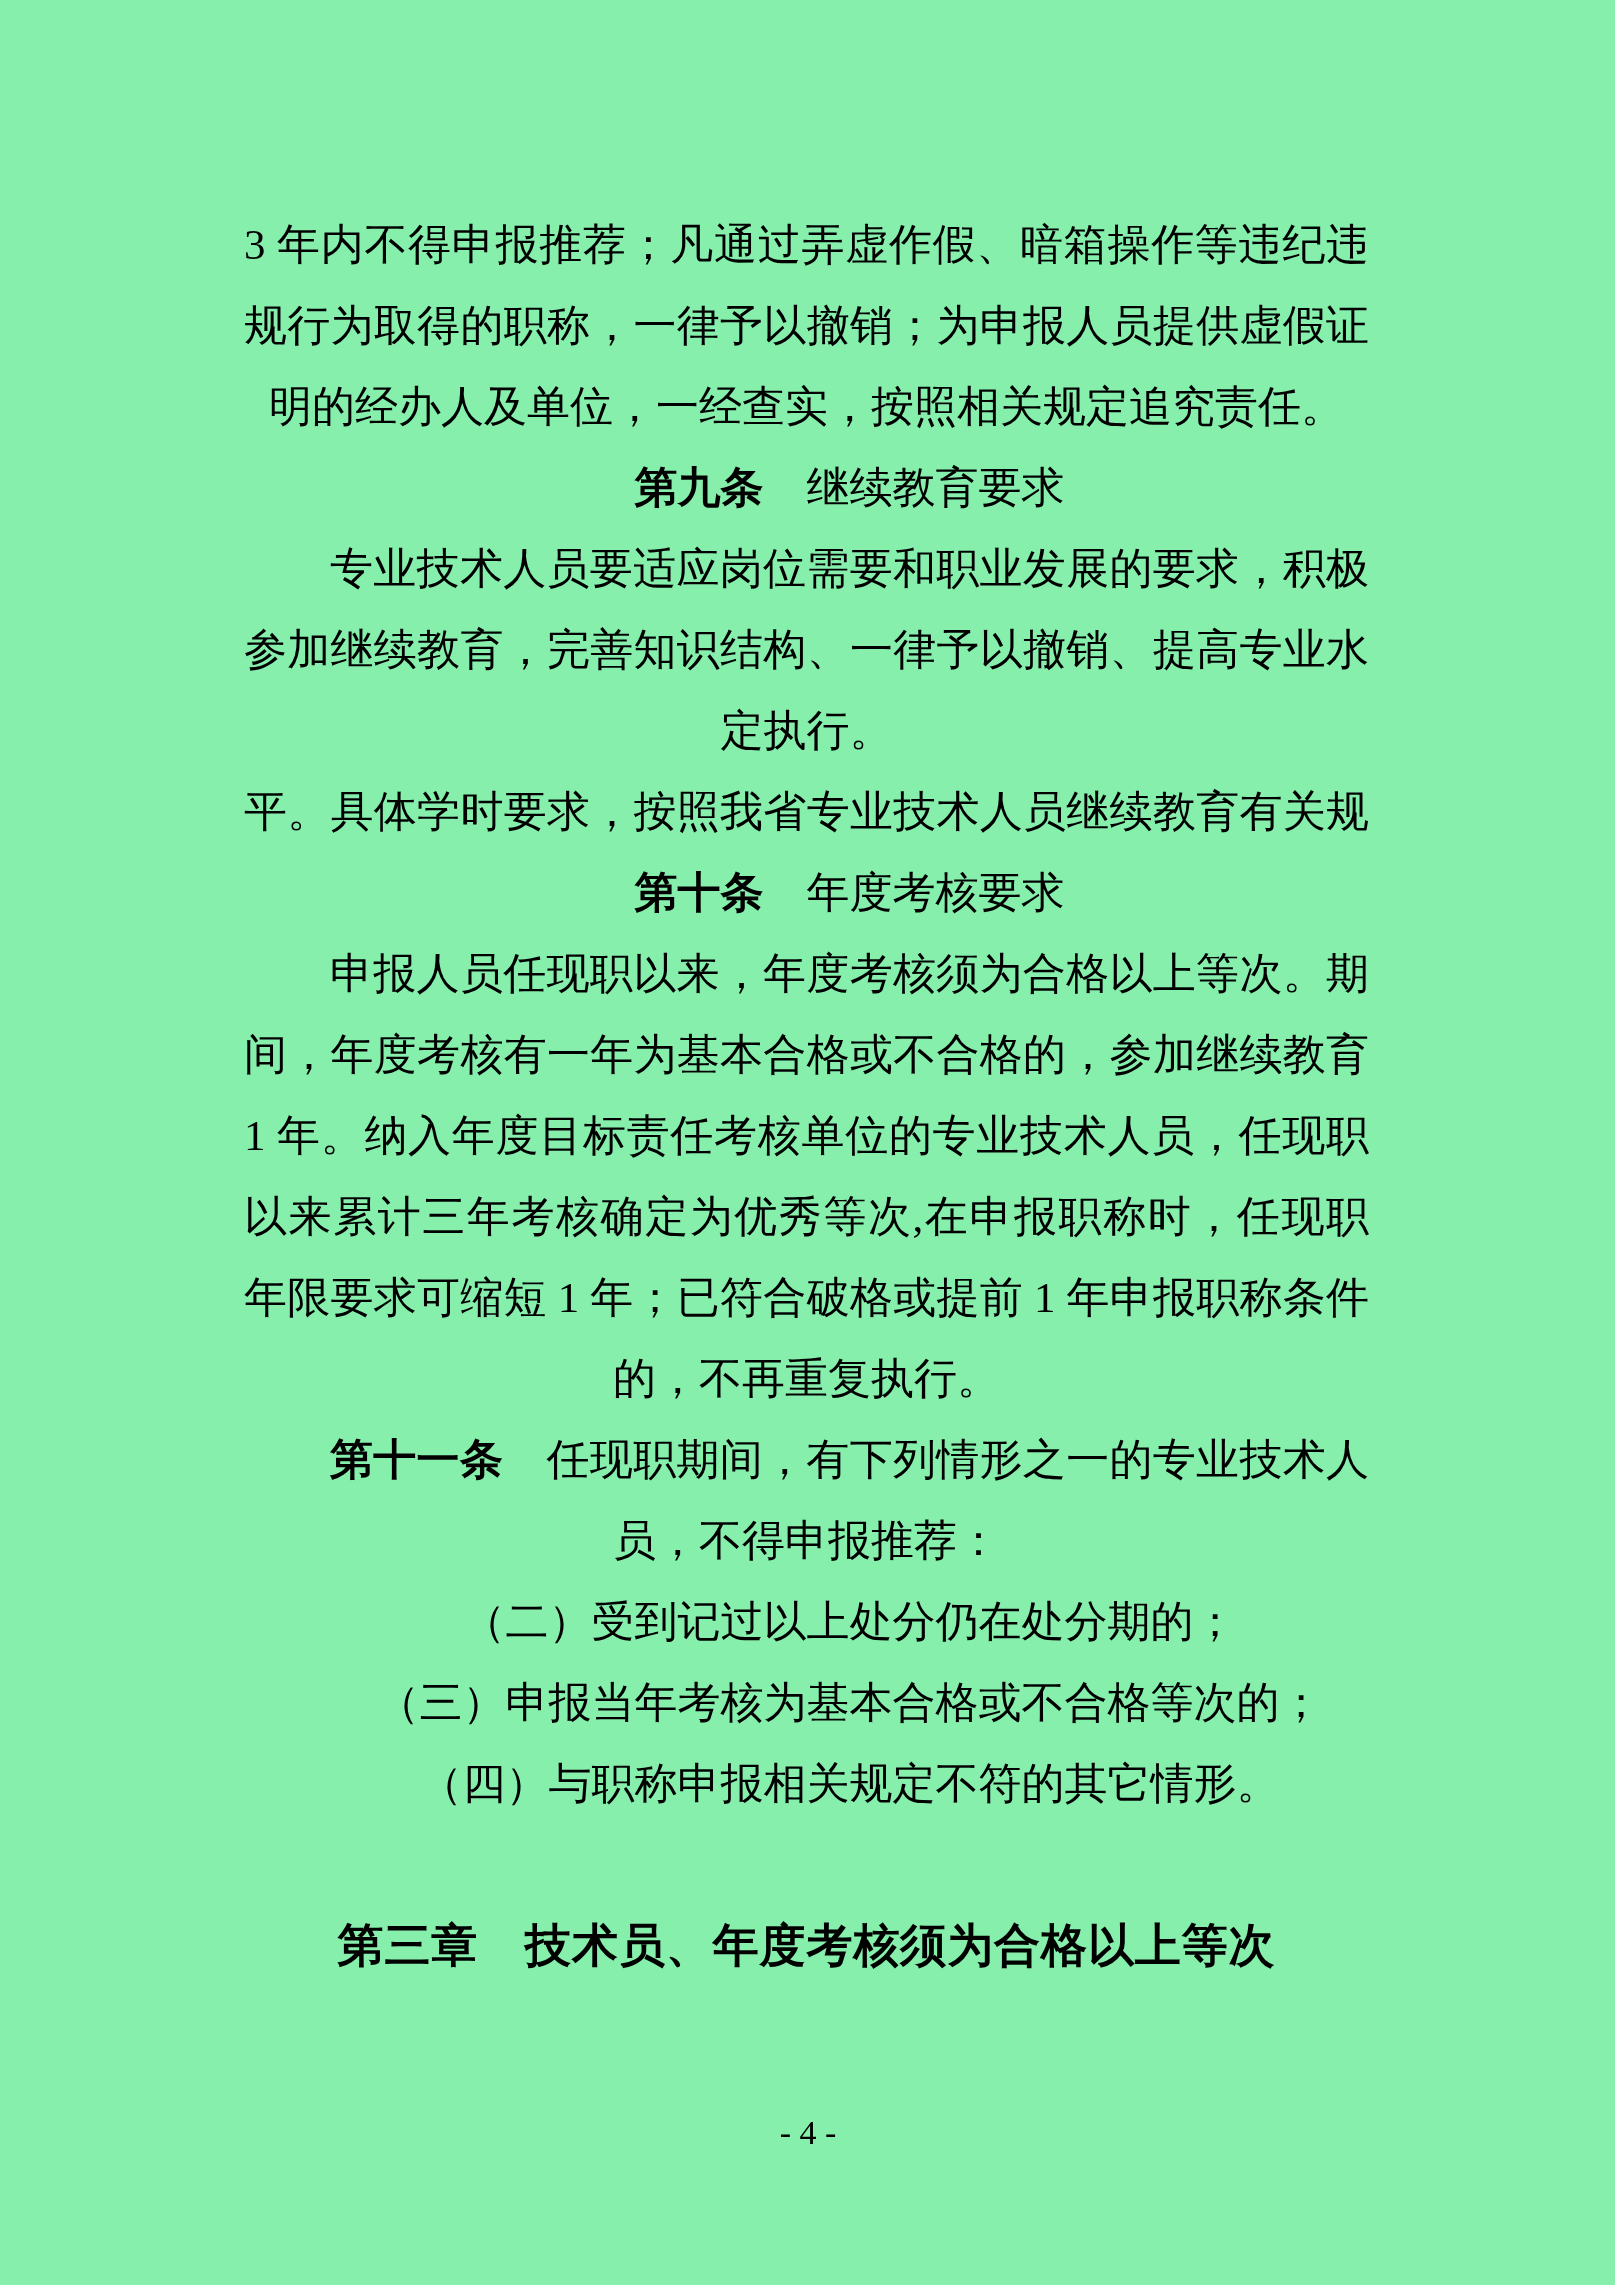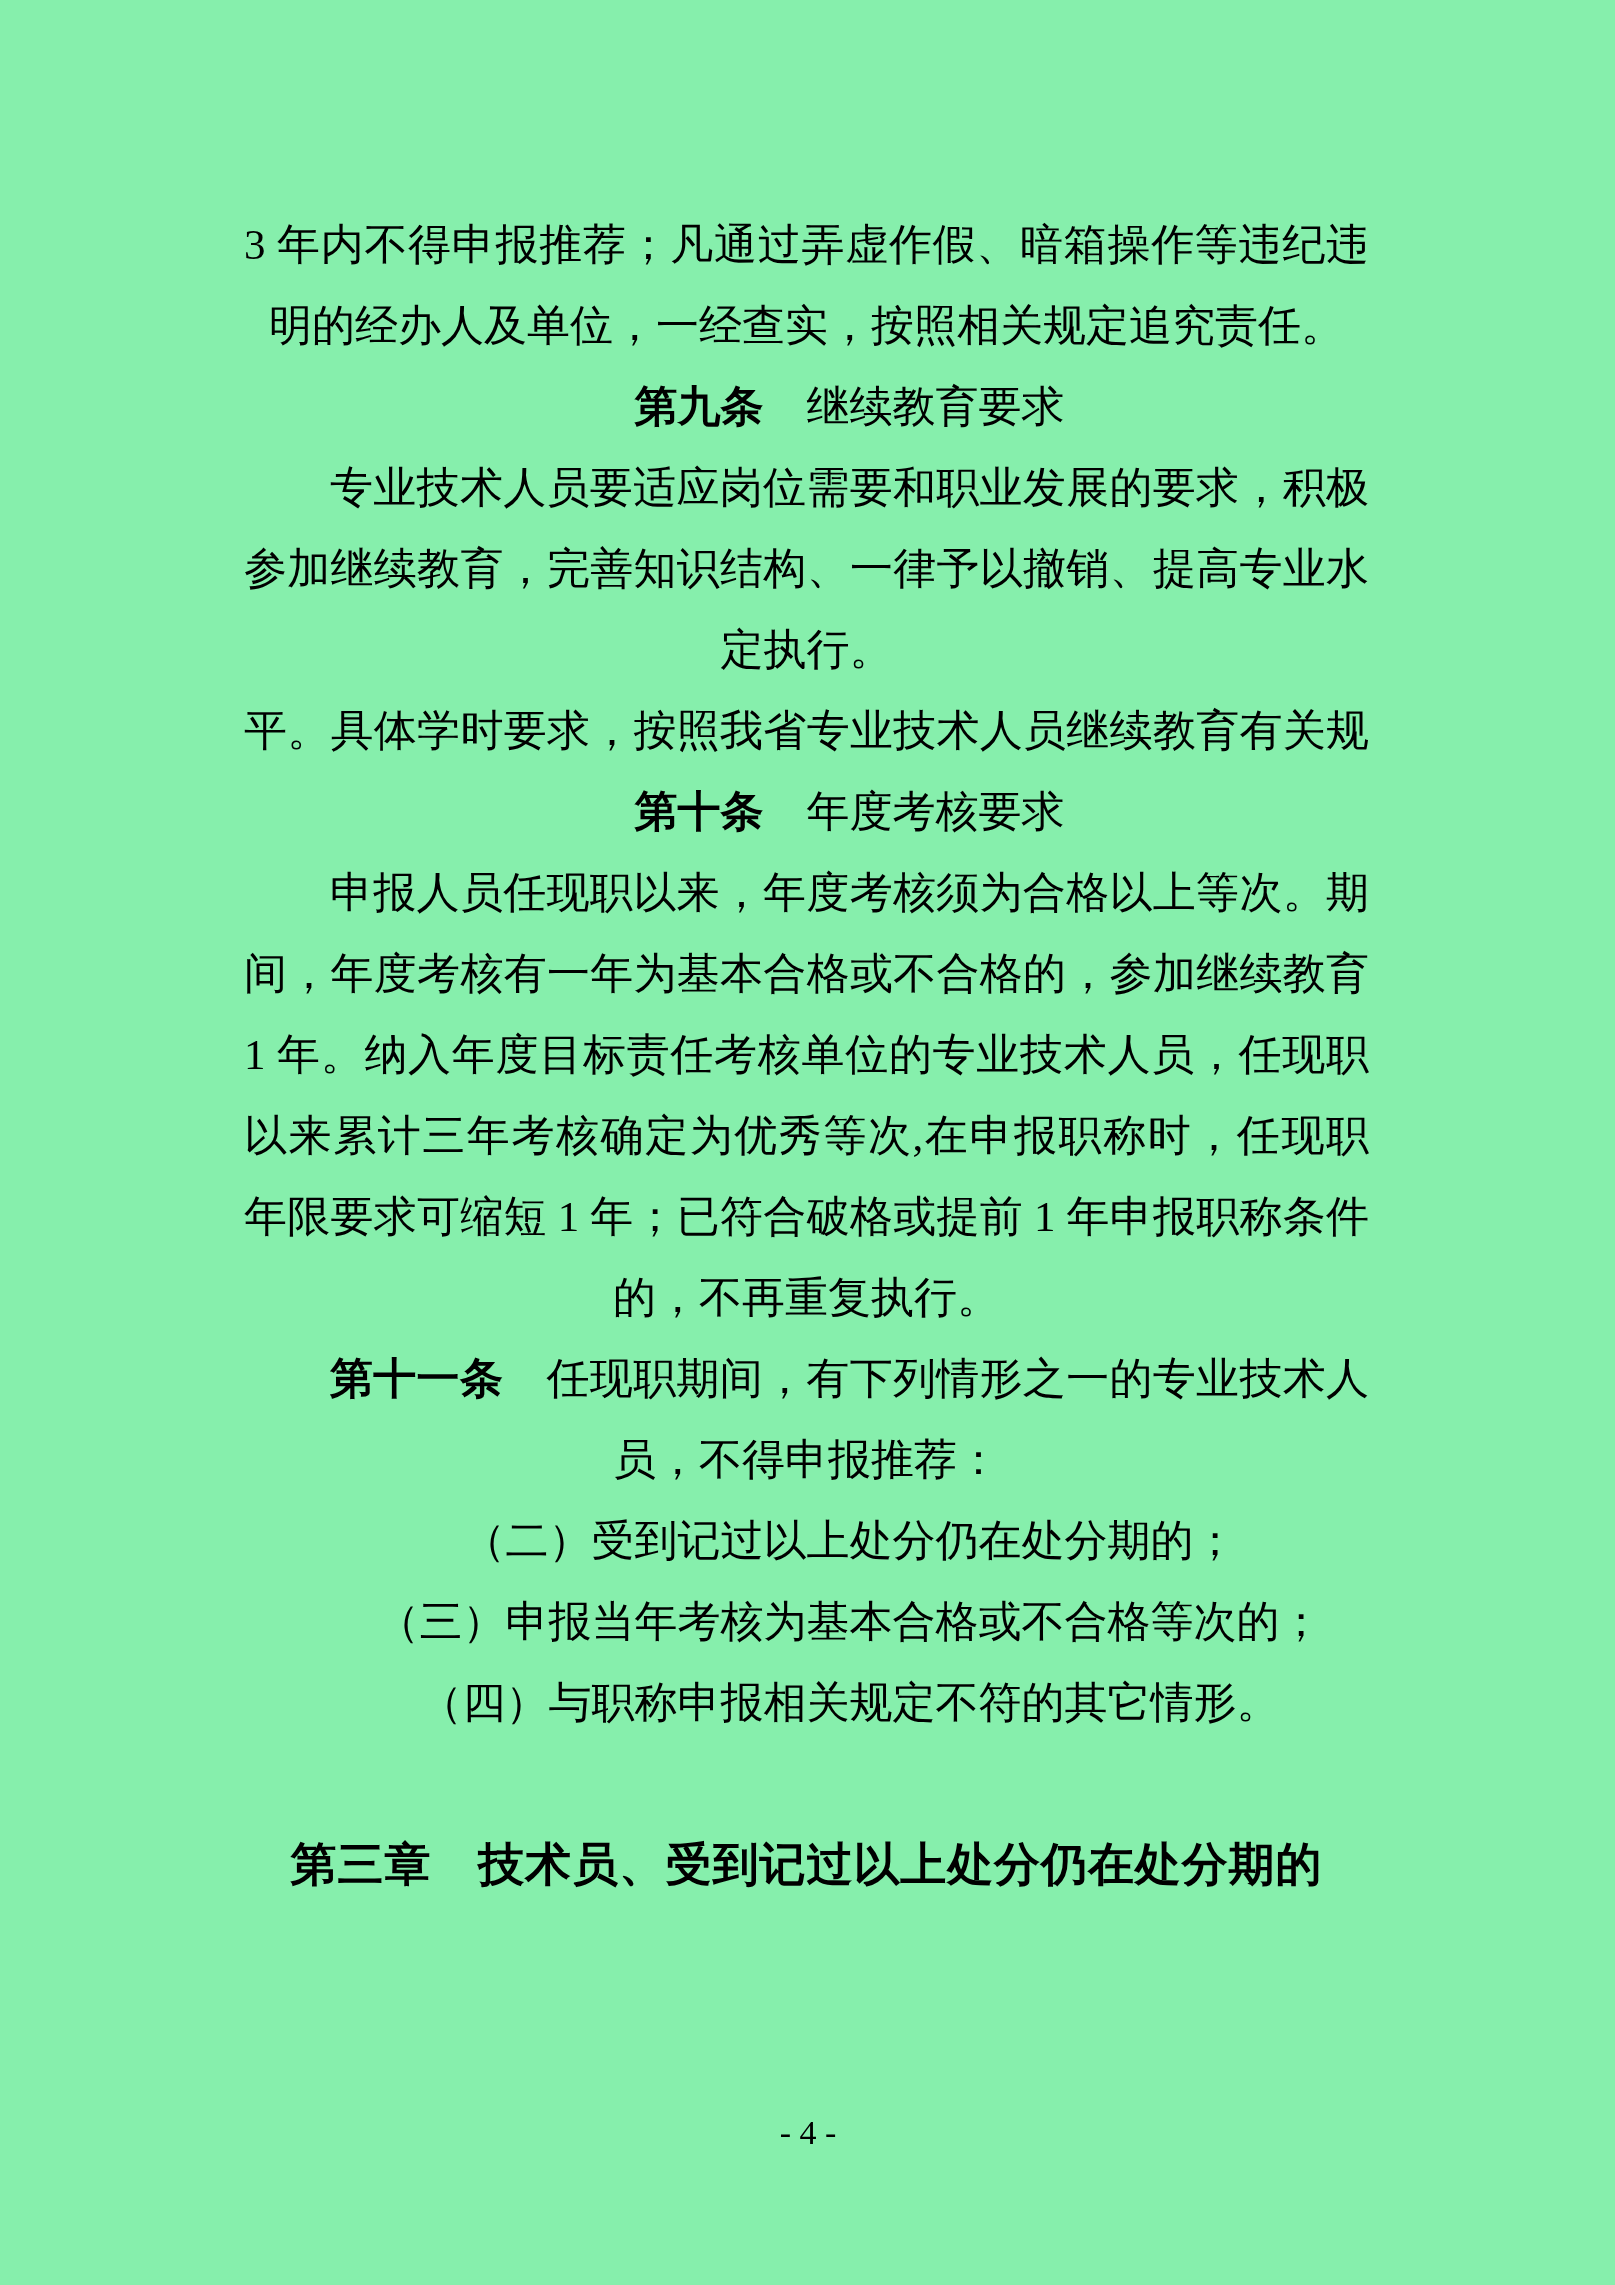--- a/index.html
+++ b/index.html
@@ -55,36 +55,37 @@
     line-height: 63px;
     font-family: "Liberation Serif", "DejaVu Serif", serif;
   }
 </style>
 </head>
 <body>
 
 <div class="page">
   <div class="doc-body">
       <div class="line justify">3 年内不得申报推荐；凡通过弄虚作假、暗箱操作等违纪违</div>
+      <div class="line justify">规行为取得的职称，一律予以撤销；为申报人员提供虚假证</div>
       <div class="line">明的经办人及单位，一经查实，按照相关规定追究责任。</div>
       <div class="line" style="text-indent: 2em;"><b>第九条</b>　继续教育要求</div>
       <div class="line justify" style="text-indent: 2em;">专业技术人员要适应岗位需要和职业发展的要求，积极</div>
       <div class="line justify">参加继续教育，完善知识结构、一律予以撤销、提高专业水</div>
       <div class="line">定执行。</div>
       <div class="line justify">平。具体学时要求，按照我省专业技术人员继续教育有关规</div>
       <div class="line" style="text-indent: 2em;"><b>第十条</b>　年度考核要求</div>
       <div class="line justify" style="text-indent: 2em;">申报人员任现职以来，年度考核须为合格以上等次。期</div>
       <div class="line justify">间，年度考核有一年为基本合格或不合格的，参加继续教育</div>
       <div class="line justify">1 年。纳入年度目标责任考核单位的专业技术人员，任现职</div>
       <div class="line justify">以来累计三年考核确定为优秀等次,在申报职称时，任现职</div>
       <div class="line justify">年限要求可缩短 1 年；已符合破格或提前 1 年申报职称条件</div>
       <div class="line">的，不再重复执行。</div>
       <div class="line justify" style="text-indent: 2em;"><b>第十一条</b>　任现职期间，有下列情形之一的专业技术人</div>
       <div class="line">员，不得申报推荐：</div>
       <div class="line" style="text-indent: 2em;">（二）受到记过以上处分仍在处分期的；</div>
       <div class="line" style="text-indent: 2em;">（三）申报当年考核为基本合格或不合格等次的；</div>
       <div class="line" style="text-indent: 2em;">（四）与职称申报相关规定不符的其它情形。</div>
       <div class="line spacer"></div>
-      <div class="line heading">第三章　技术员、受到记过以上处分仍在处分期的</div>
+      <div class="line heading">第三章　技术员、年度考核须为合格以上等次</div>
     </div>
   <div class="page-number">- 4 -</div>
 </div>
 
 
 </body></html>

